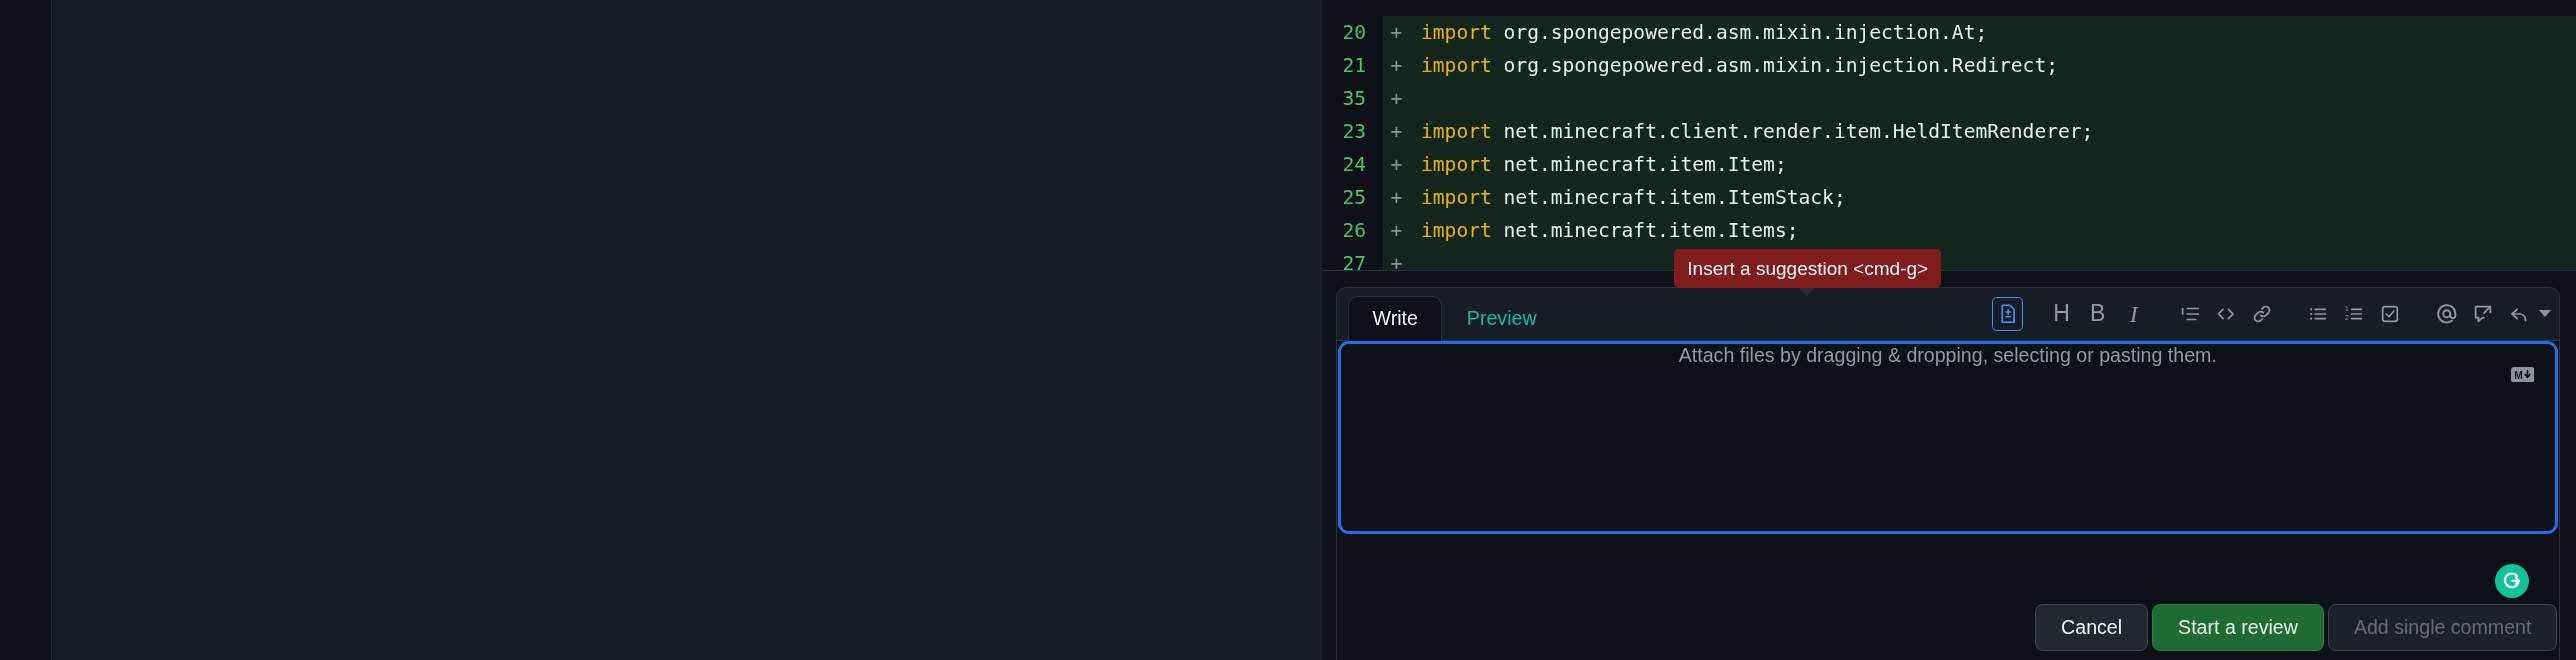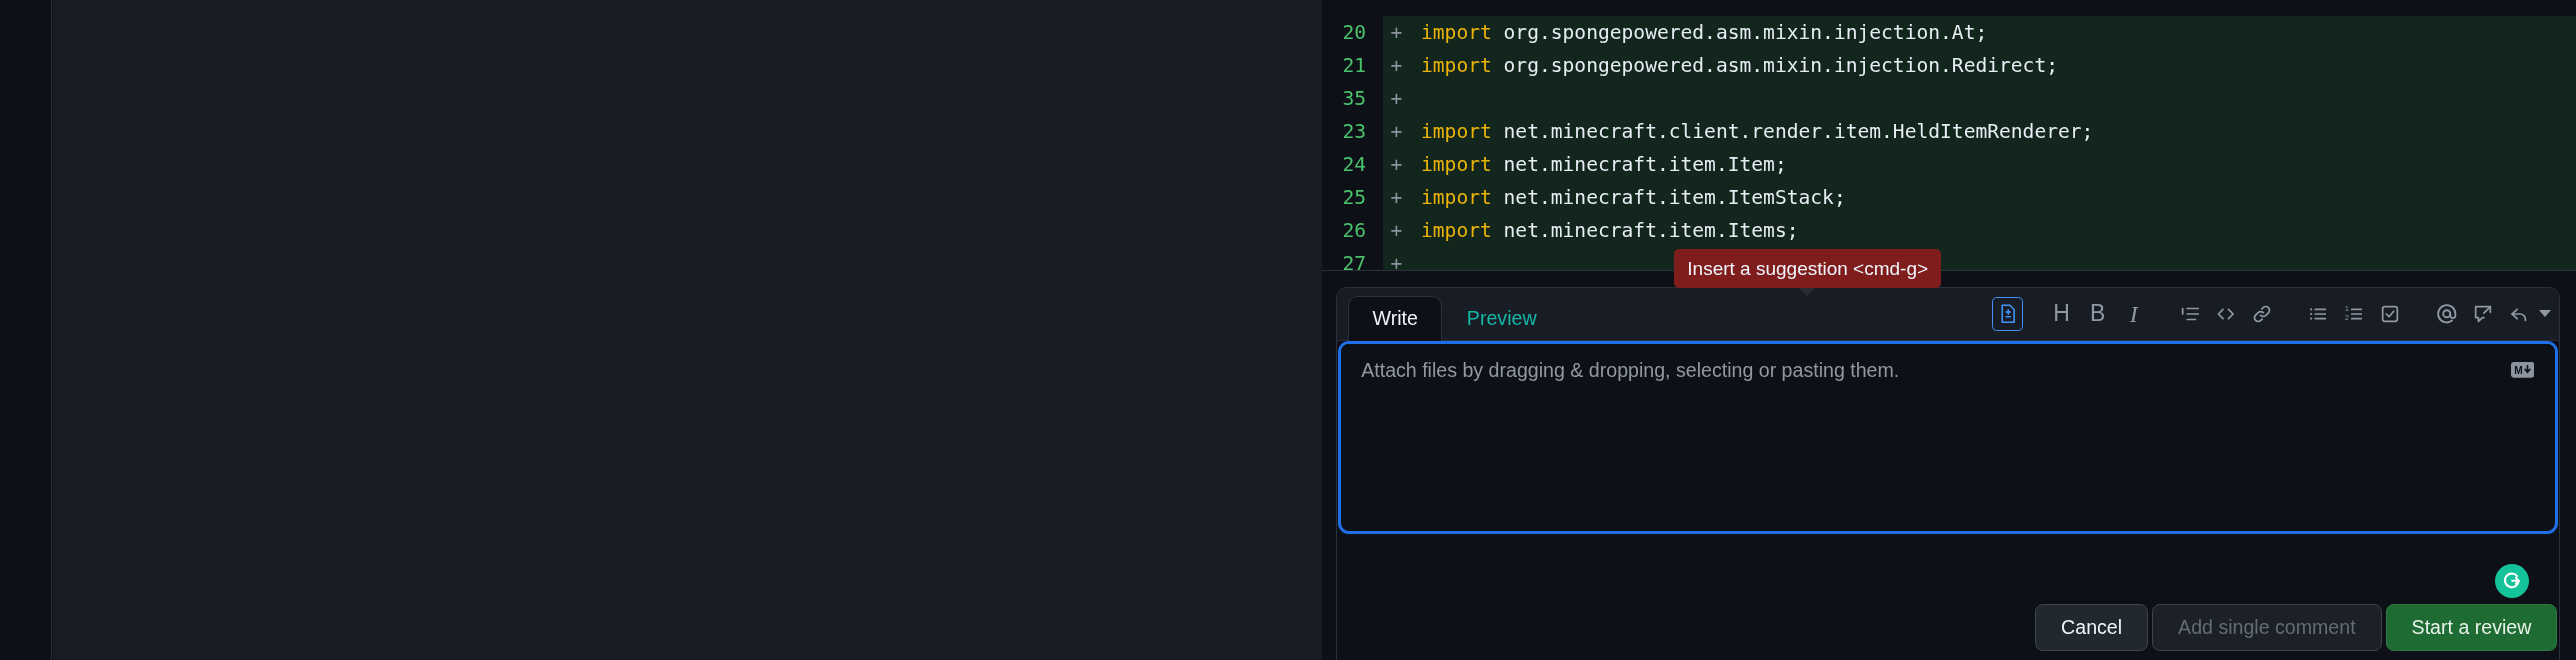--- a/index.html
+++ b/index.html
@@ -239,20 +239,21 @@
     width: 15.7px; height: 15.7px;
     opacity: .85;
   }
 
   .attach-bar {
     height: 53px;
     display: flex;
     align-items: center;
     padding: 0 20.4px;
     background: #0d1117;
+    flex-direction: column;
   }
   .attach-text {
     color: #9198a1;
     font-size: 19.6px;
   }
   .md-icon {
     margin-left: auto;
     display: flex;
     align-items: center;
   }
@@ -467,20 +468,20 @@
       <div class="grammarly">
         <svg width="23.5" height="23.5" viewBox="0 0 24 24" fill="none" stroke="#ffffff" stroke-width="2.1" stroke-linecap="round">
           <path d="M17.5 7.2A7 7 0 1 0 19 12"></path>
           <path d="M12.5 12h6.5"></path>
           <path d="M16.3 8.9 19 12l-2.7 3.1"></path>
         </svg>
       </div>
 
       <div class="actions" id="actions">
           <button class="btn">Cancel</button>
+          <button class="btn primary">Start a review</button>
           <button class="btn disabled">Add single comment</button>
-          <button class="btn primary">Start a review</button>
         </div>
     </div>
   </div>
 
 </div>
 
 
 </body></html>

